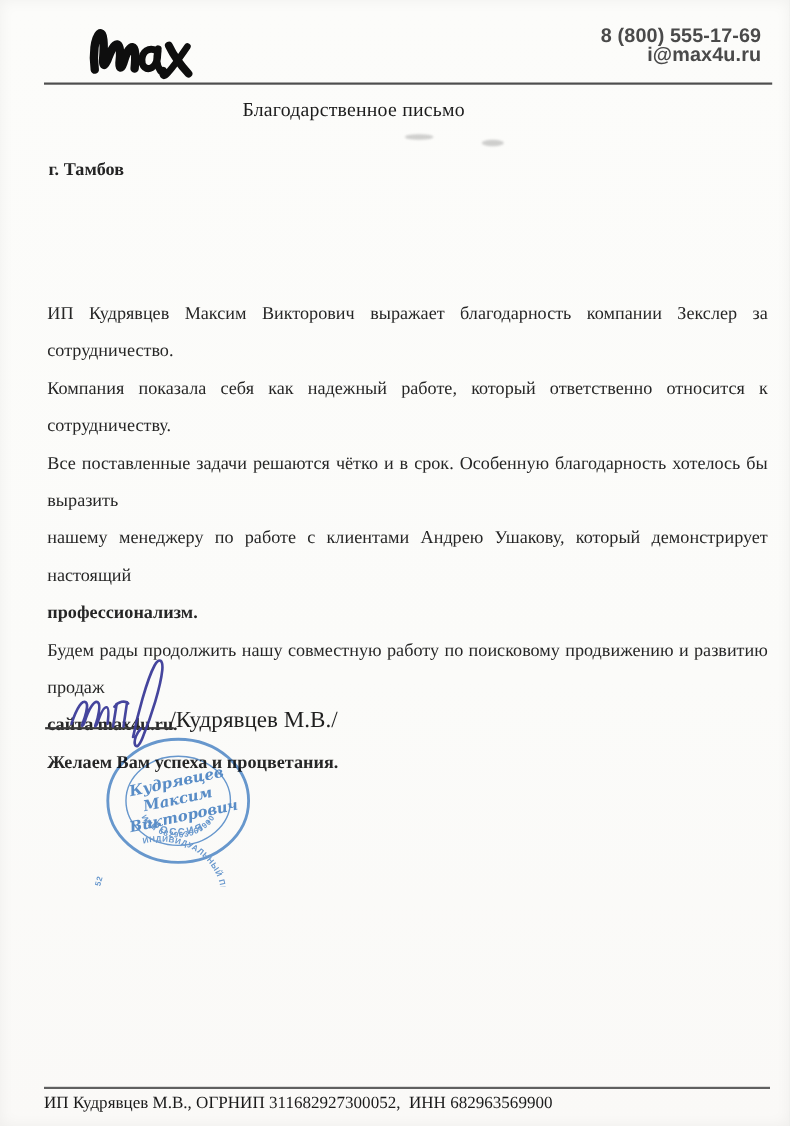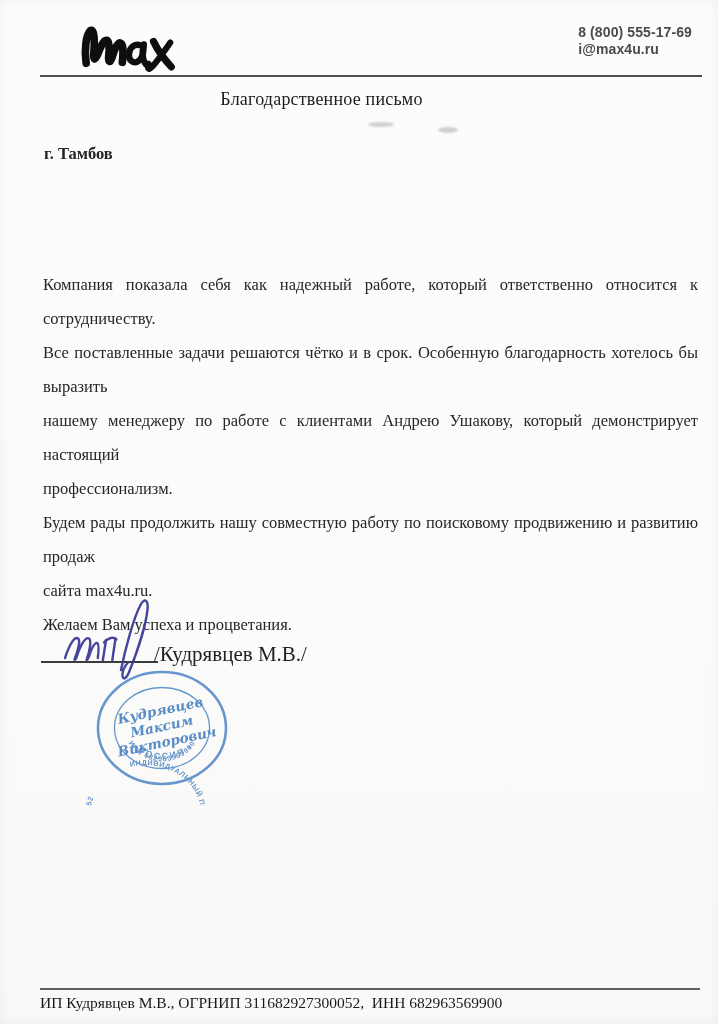--- a/index.html
+++ b/index.html
@@ -11,40 +11,40 @@
   }
   .page{
     position:relative;width:718px;height:1024px;overflow:hidden;
     background:linear-gradient(180deg,#fcfcfa 0%,#fbfbf9 60%,#faf9f7 100%);
     box-shadow:inset 0 0 14px rgba(0,0,0,0.05);
     color:#2a2a2a;
   }
   
   .logo{position:absolute;left:78px;top:20px;width:102px;height:54px;}
   .contact{
-    position:absolute;right:26px;top:24px;
+    position:absolute;right:26px;top:24px;text-align:right;
     font-family:"Liberation Sans", sans-serif;font-weight:bold;
-    font-size:14px;line-height:17px;color:#4a4a4a;letter-spacing:.1px;
+    font-size:18px;line-height:17px;color:#4a4a4a;letter-spacing:.1px;
   }
   .top-rule{position:absolute;left:40px;top:75px;width:662px;height:2px;background:#2f2f2f;opacity:.85;}
   
   .title{
     position:absolute;left:0;top:89px;width:643px;margin:0;text-align:center;
     font-size:18px;font-weight:normal;color:#1c1c1c;letter-spacing:.2px;
   }
   .meta{position:absolute;left:44px;top:144px;width:622px;font-weight:bold;font-size:16.5px;color:#242424;}
   .meta .city{float:left;}
   .meta .date{float:right;white-space:pre;}
   
   .body-text{
     position:absolute;left:43px;top:268px;width:655px;
     font-size:16.5px;line-height:34px;color:#262626;
   }
   .line{text-align:justify;text-align-last:justify;}
-  .line.last{text-align:left;text-align-last:left;}
+  .line.last{text-align:left;text-align-last:left;font-weight:bold;}
   
   .sig-svg{position:absolute;left:55px;top:590px;width:135px;height:100px;z-index:3;}
   .sig-line{position:absolute;left:41px;top:661px;width:117px;height:2px;background:#3b3b3b;z-index:2;}
   .sig-caption{position:absolute;left:154px;top:642px;font-size:21px;color:#1f1f1f;z-index:2;}
   
   .stamp{position:absolute;left:78px;top:650px;width:168px;height:156px;z-index:4;
          mix-blend-mode:multiply;opacity:.93;}
   .stamp text{fill:#5d92cf;}
   .stamp .script{font-family:"DejaVu Serif", serif;font-style:italic;font-weight:bold;
                  font-size:13.5px;fill:#4d86c8;}
@@ -84,20 +84,21 @@
   <h1 class="title">Благодарственное письмо</h1>
 
   <div class="smudge a"></div>
   <div class="smudge b"></div>
 
   <div class="meta">
     <span class="city">г. Тамбов</span>
   </div>
 
   <div class="body-text">
+    <div class="line">ИП Кудрявцев Максим Викторович выражает благодарность компании Зекслер за сотрудничество.</div>
     <div class="line">Компания показала себя как надежный работе, который ответственно относится к сотрудничеству.</div>
     <div class="line">Все поставленные задачи решаются чётко и в срок. Особенную благодарность хотелось бы выразить</div>
     <div class="line">нашему менеджеру по работе с клиентами Андрею Ушакову, который демонстрирует настоящий</div>
     <div class="line last">профессионализм.</div>
     <div class="line">Будем рады продолжить нашу совместную работу по поисковому продвижению и развитию продаж</div>
     <div class="line last">сайта max4u.ru.</div>
     <div class="line last">Желаем Вам успеха и процветания.</div>
   </div>
 
   <div class="sig-line"></div>

